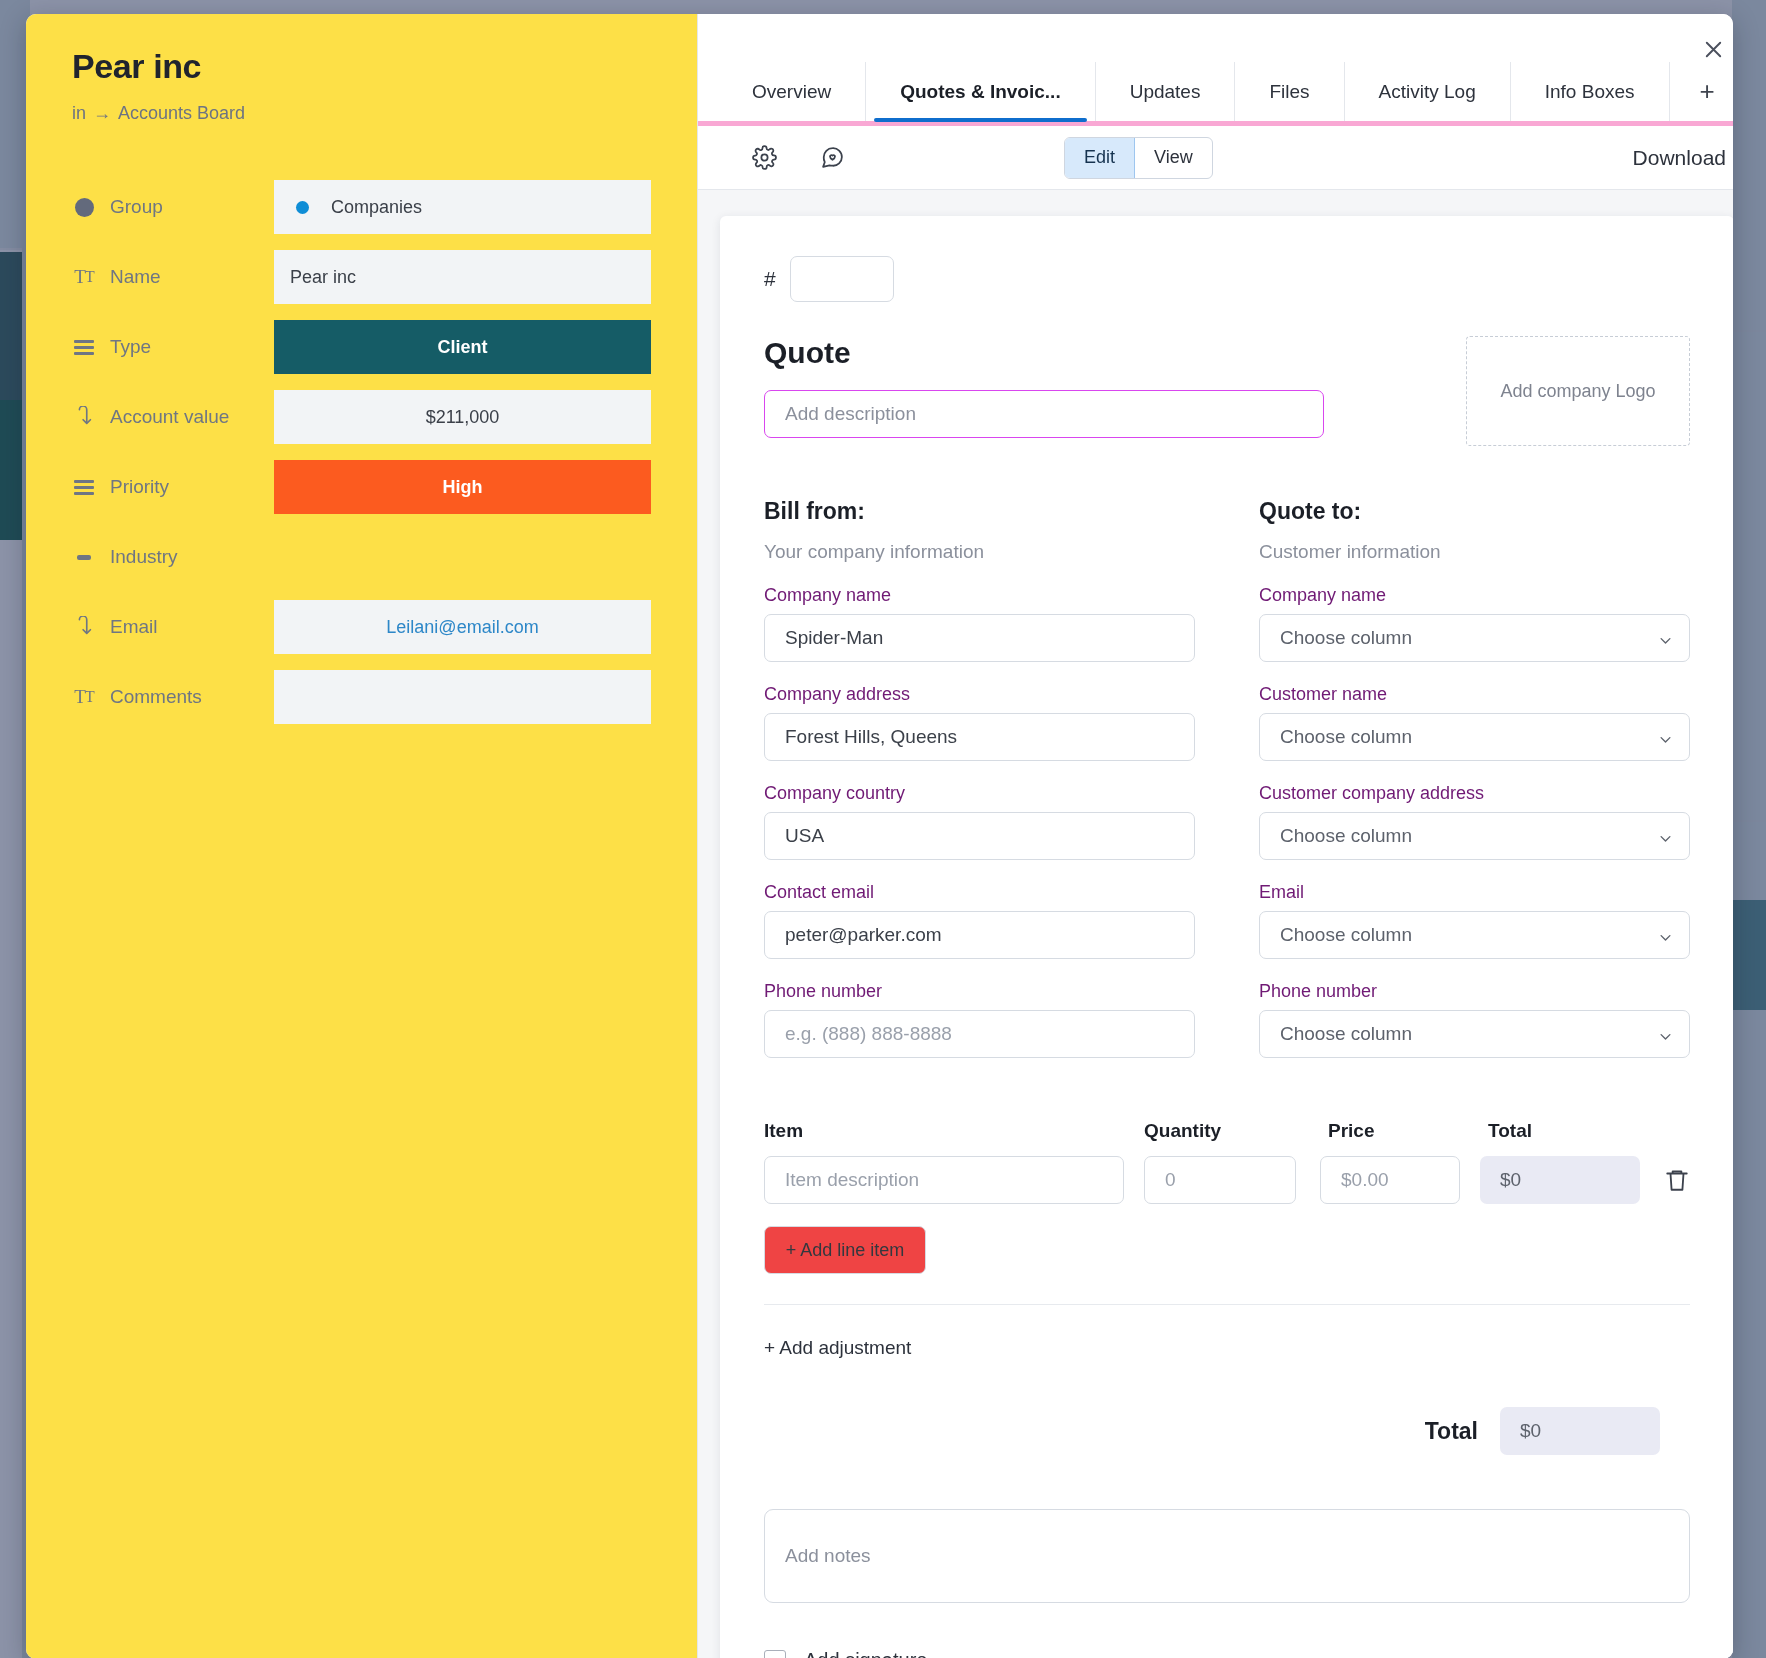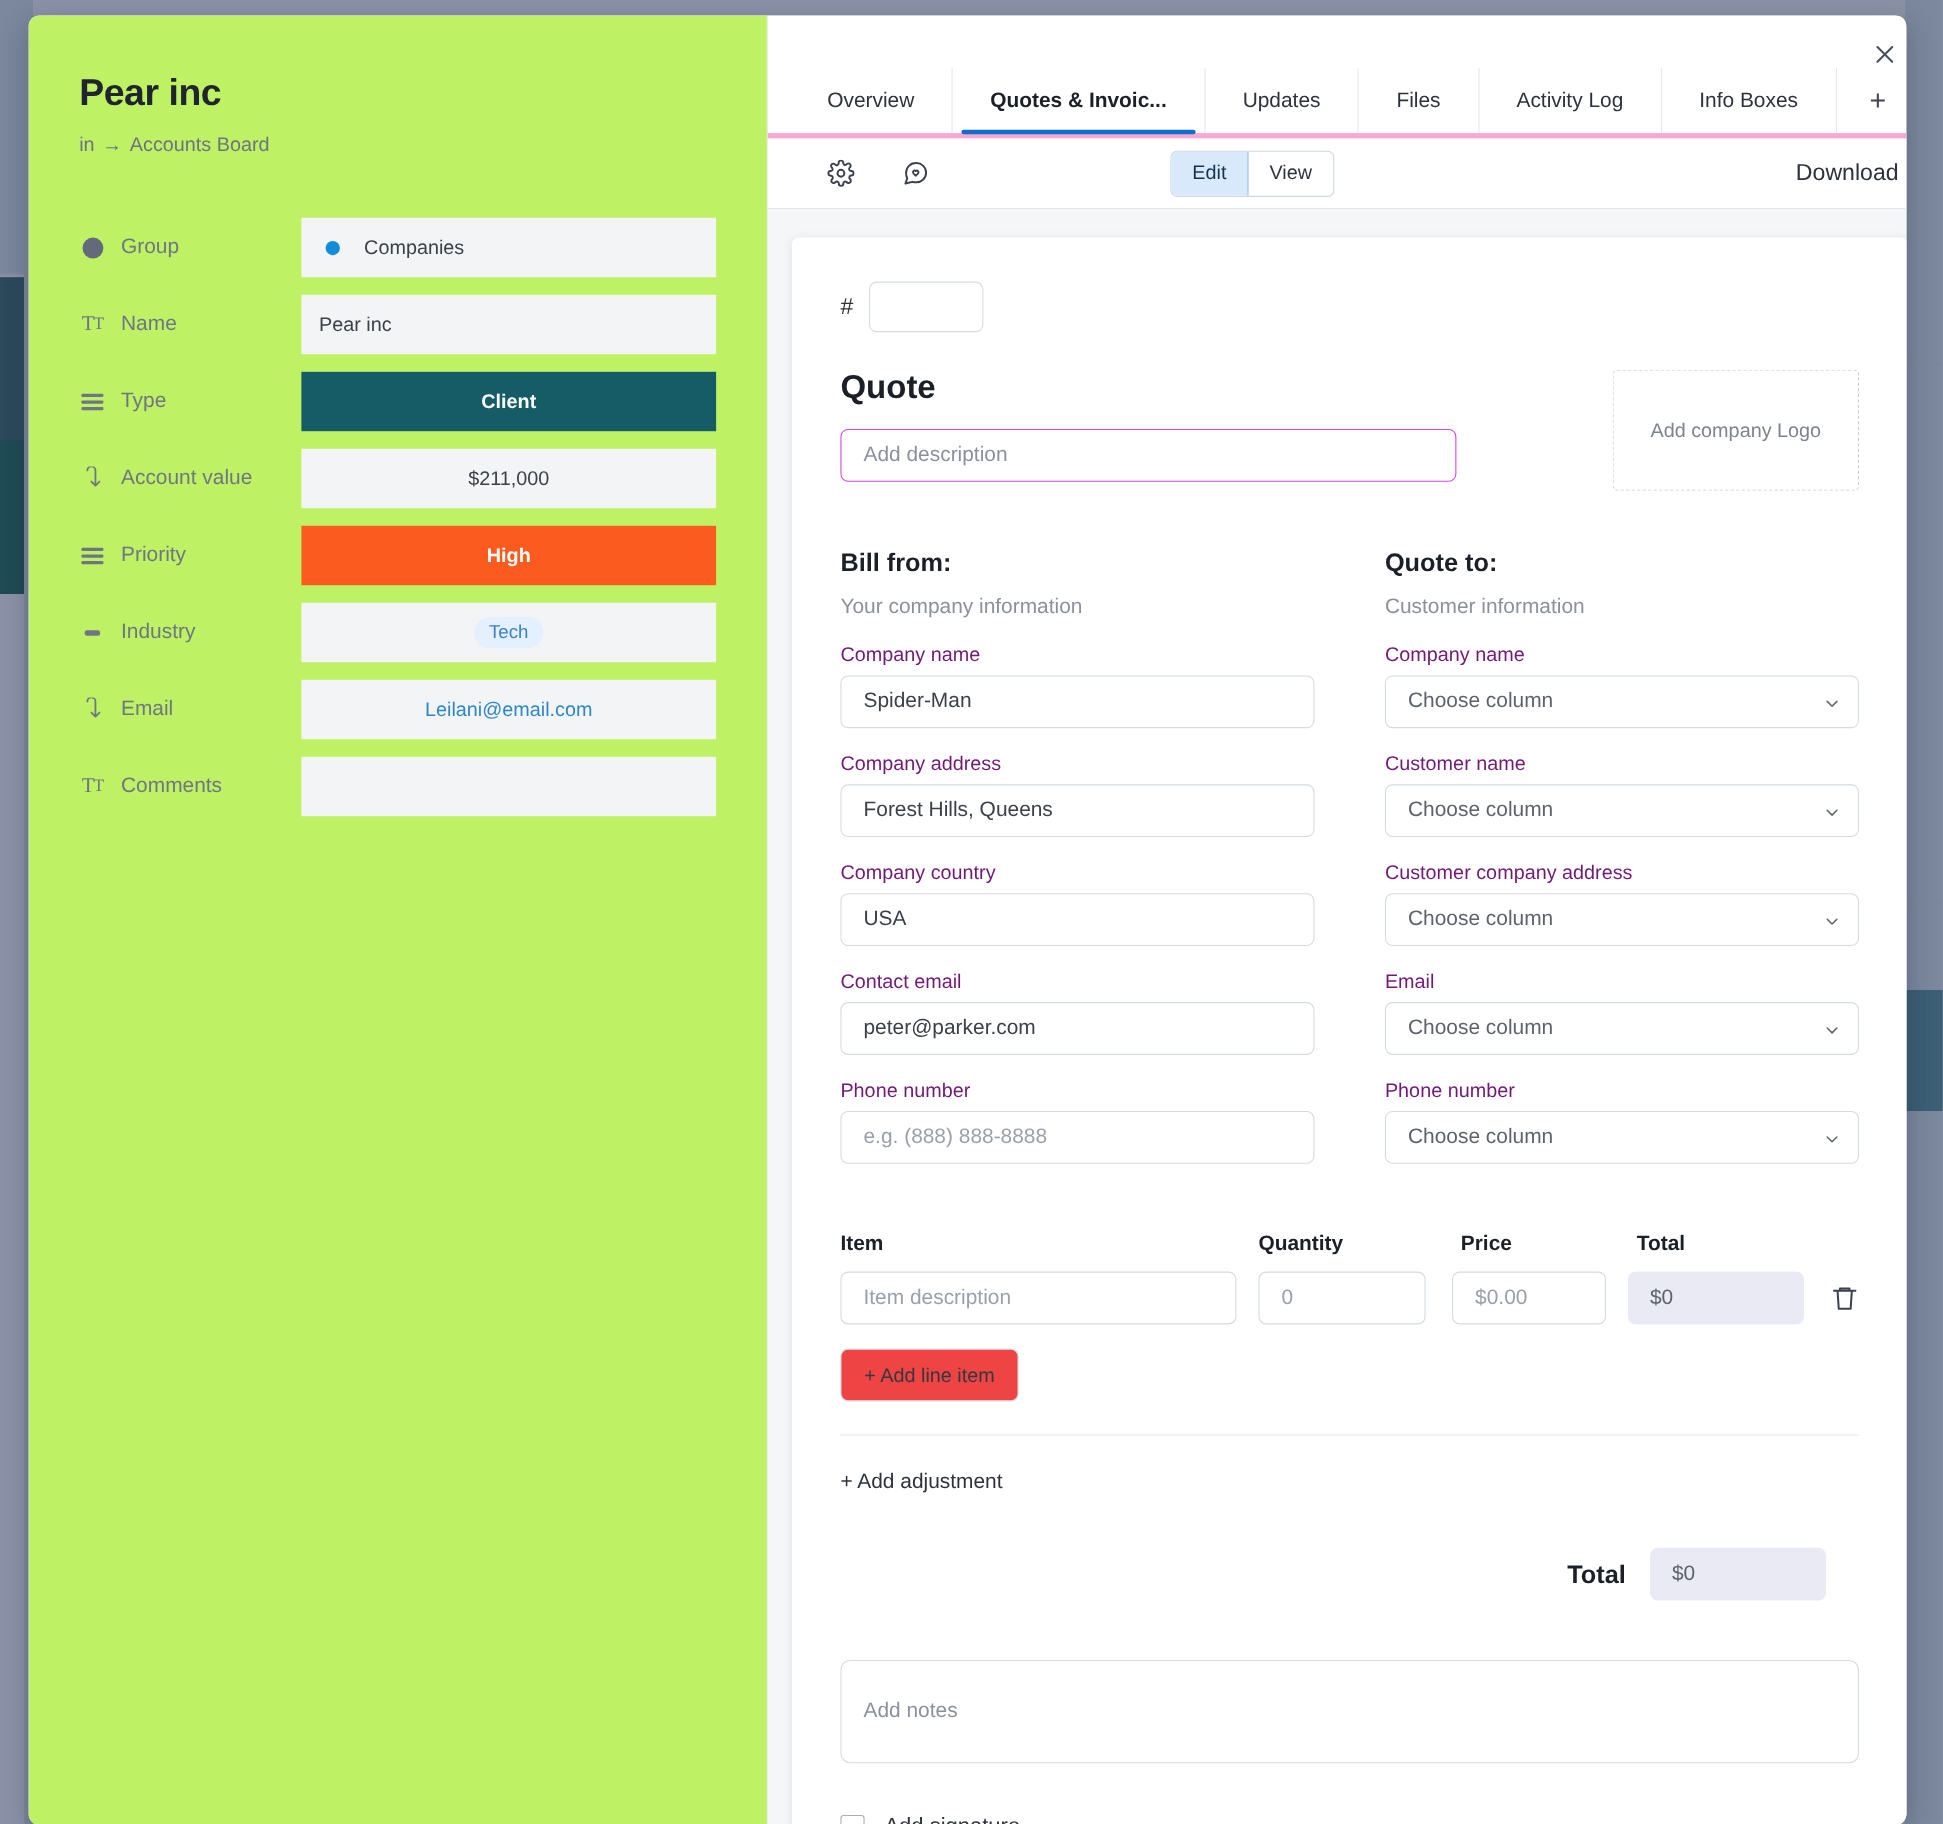--- a/index.html
+++ b/index.html
@@ -26,22 +26,22 @@
     border-radius: 10px;
     box-shadow: 0 6px 26px rgba(20,25,40,.28);
     overflow: hidden;
     display: flex;
   }
 
   
   .left-pane {
     width: 672px; min-width: 672px;
     height: 100%;
-    background: #bef264;
-    padding: 52px 46px 0 46px;
+    background: #fde047;
+    padding: 34px 46px 0 46px;
     border-right: 1px solid #e3e6ec;
     position: relative;
   }
   .entity-title {
     font-size: 34px; font-weight: 700; color: #20242e;
     letter-spacing: -.4px; line-height: 1.1;
   }
   .breadcrumb {
     margin-top: 18px; font-size: 18px; color: #6d7382;
     display: flex; align-items: center; gap: 7px;
@@ -334,23 +334,20 @@
         </div>
         <div class="field-value status-high">High</div>
       </div>
 
       <div class="field-row">
         <div class="field-label">
           <span class="ficon">
               <span class="dash-icon"></span>
             </span>
           <span>Industry</span>
-        </div>
-        <div class="field-value">
-          <span class="tag-tech">Tech</span>
         </div>
       </div>
 
       <div class="field-row">
         <div class="field-label">
           <span class="ficon">
             <svg viewBox="0 0 24 24" width="22" height="22" fill="none" stroke="currentColor" stroke-width="1.8" stroke-linecap="round" stroke-linejoin="round">
                 <path d="M7 4a4 4 0 0 1 8 0v14"></path>
                 <path d="M11 15l4 4 4-4"></path>
               </svg>

